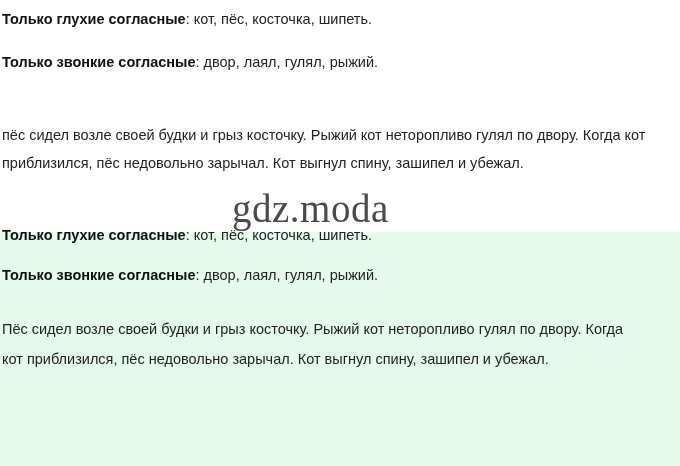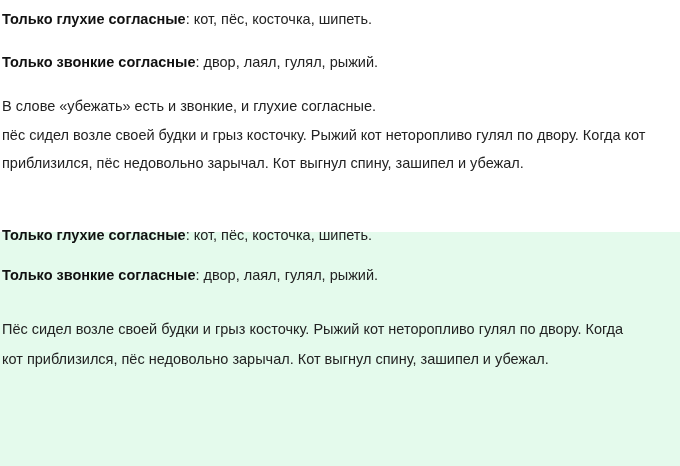--- a/index.html
+++ b/index.html
@@ -114,34 +114,34 @@
   <div class="top-block">
 
     <div class="line p1">
       <span class="bold">Только глухие согласные</span><span>: </span><span>кот, пёс, косточка, шипеть.</span>
     </div>
 
     <div class="line p2">
       <span class="bold">Только звонкие согласные</span><span>: </span><span>двор, лаял, гулял, рыжий.</span>
     </div>
 
-    <div class="line p3">В слове «убежать» есть и звонкие, и глухие согласные.</div>
 
     <div class="line p4">пёс сидел возле своей будки и грыз косточку. Рыжий кот неторопливо гулял по двору. Когда кот приблизился, пёс недовольно зарычал. Кот выгнул спину, зашипел и убежал.</div>
 
   </div>
 
   <div class="green-block">
 
     <div class="line g1">
       <span class="bold">Только глухие согласные</span><span>: </span><span>кот, пёс, косточка, шипеть.</span>
     </div>
 
     <div class="line g2">
       <span class="bold">Только звонкие согласные</span><span>: </span><span>двор, лаял, гулял, рыжий.</span>
     </div>
 
     <div class="line g3">Пёс сидел возле своей будки и грыз косточку. Рыжий кот неторопливо гулял по двору. Когда кот приблизился, пёс недовольно зарычал. Кот выгнул спину, зашипел и убежал.</div>
 
   </div>
 
+  <div class="watermark">gdz.moda</div>
 
 </div>
 
 </body></html>

